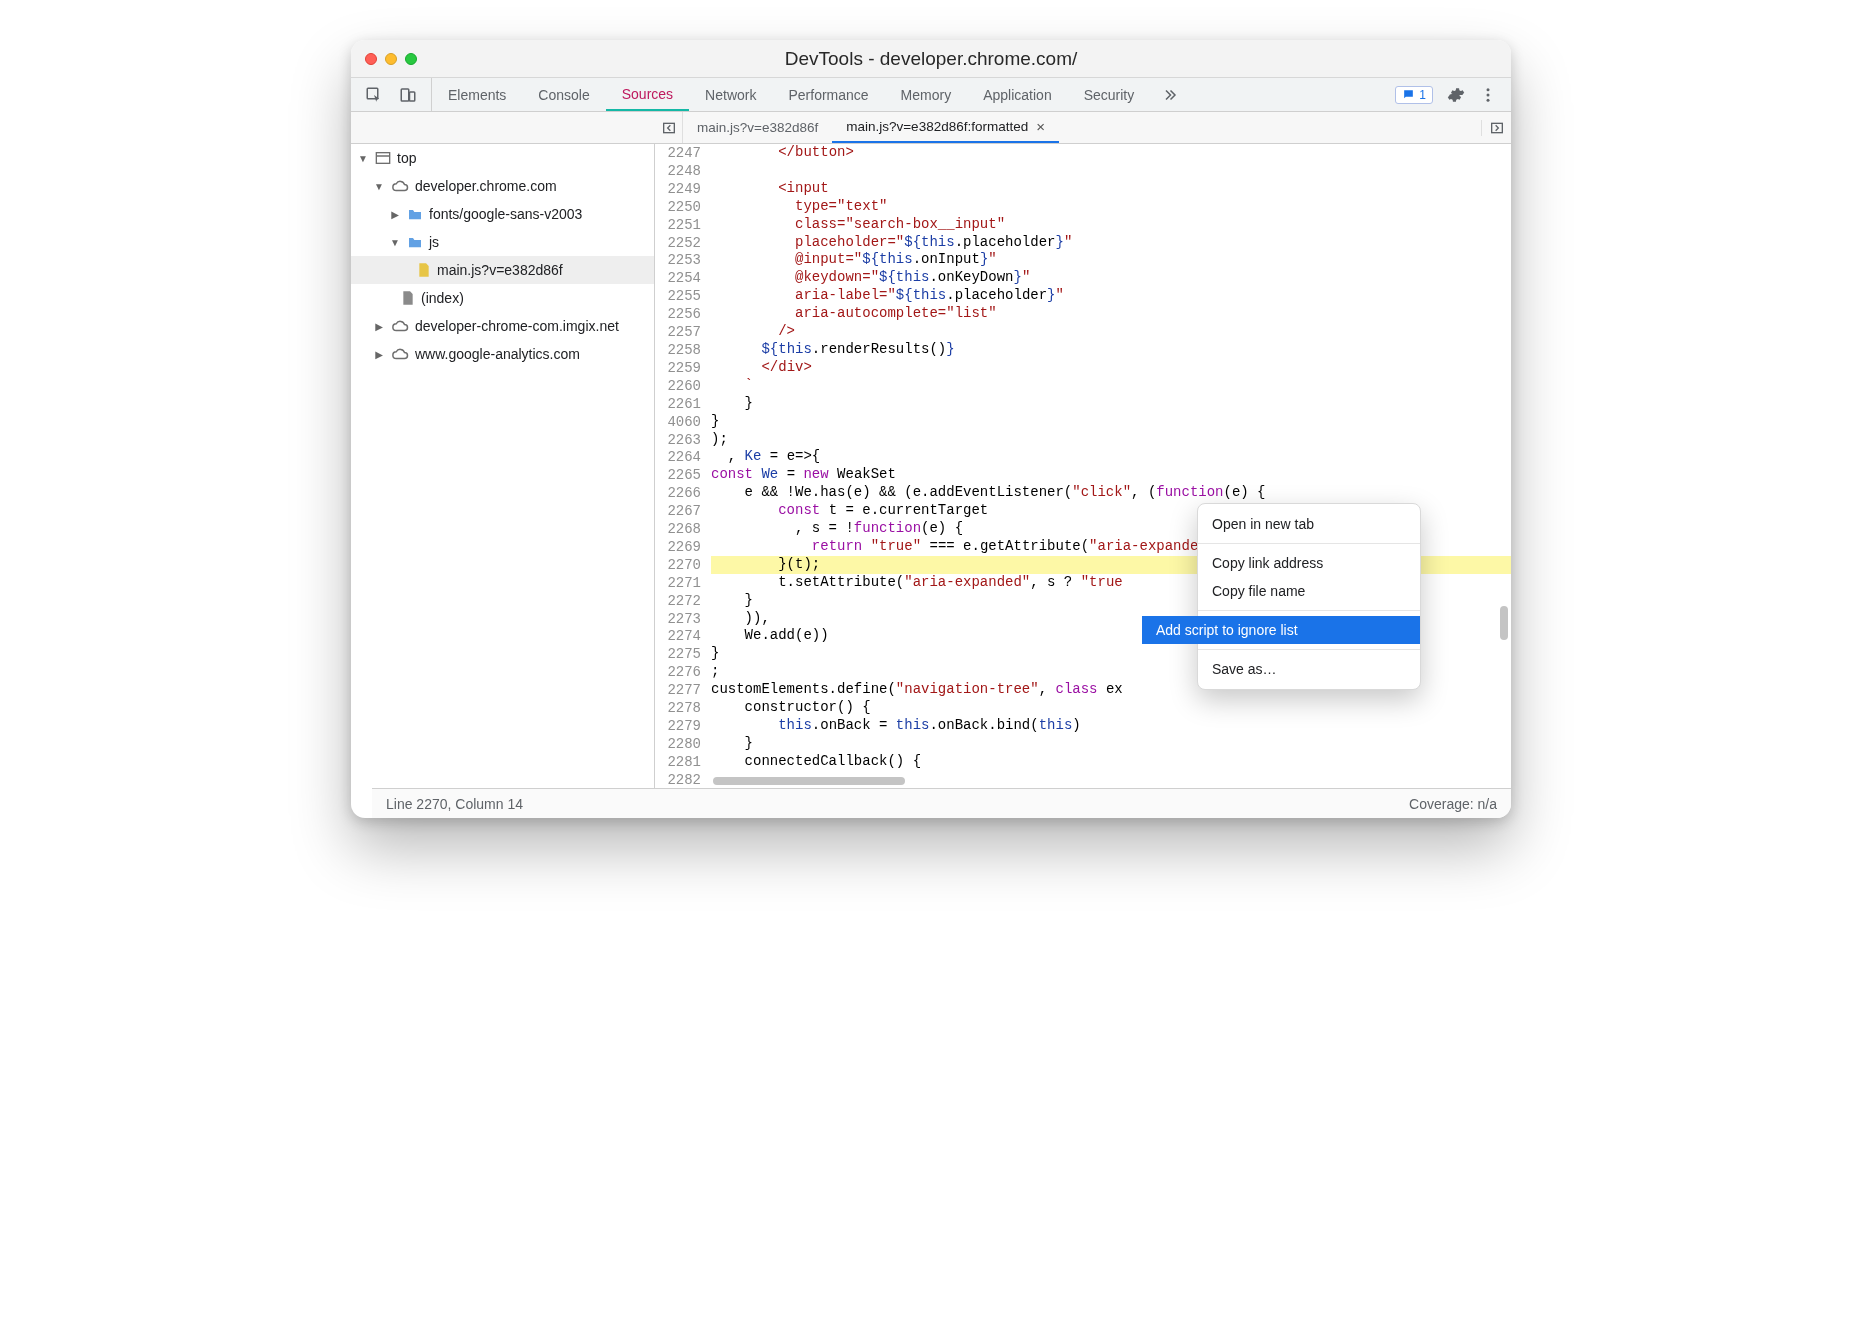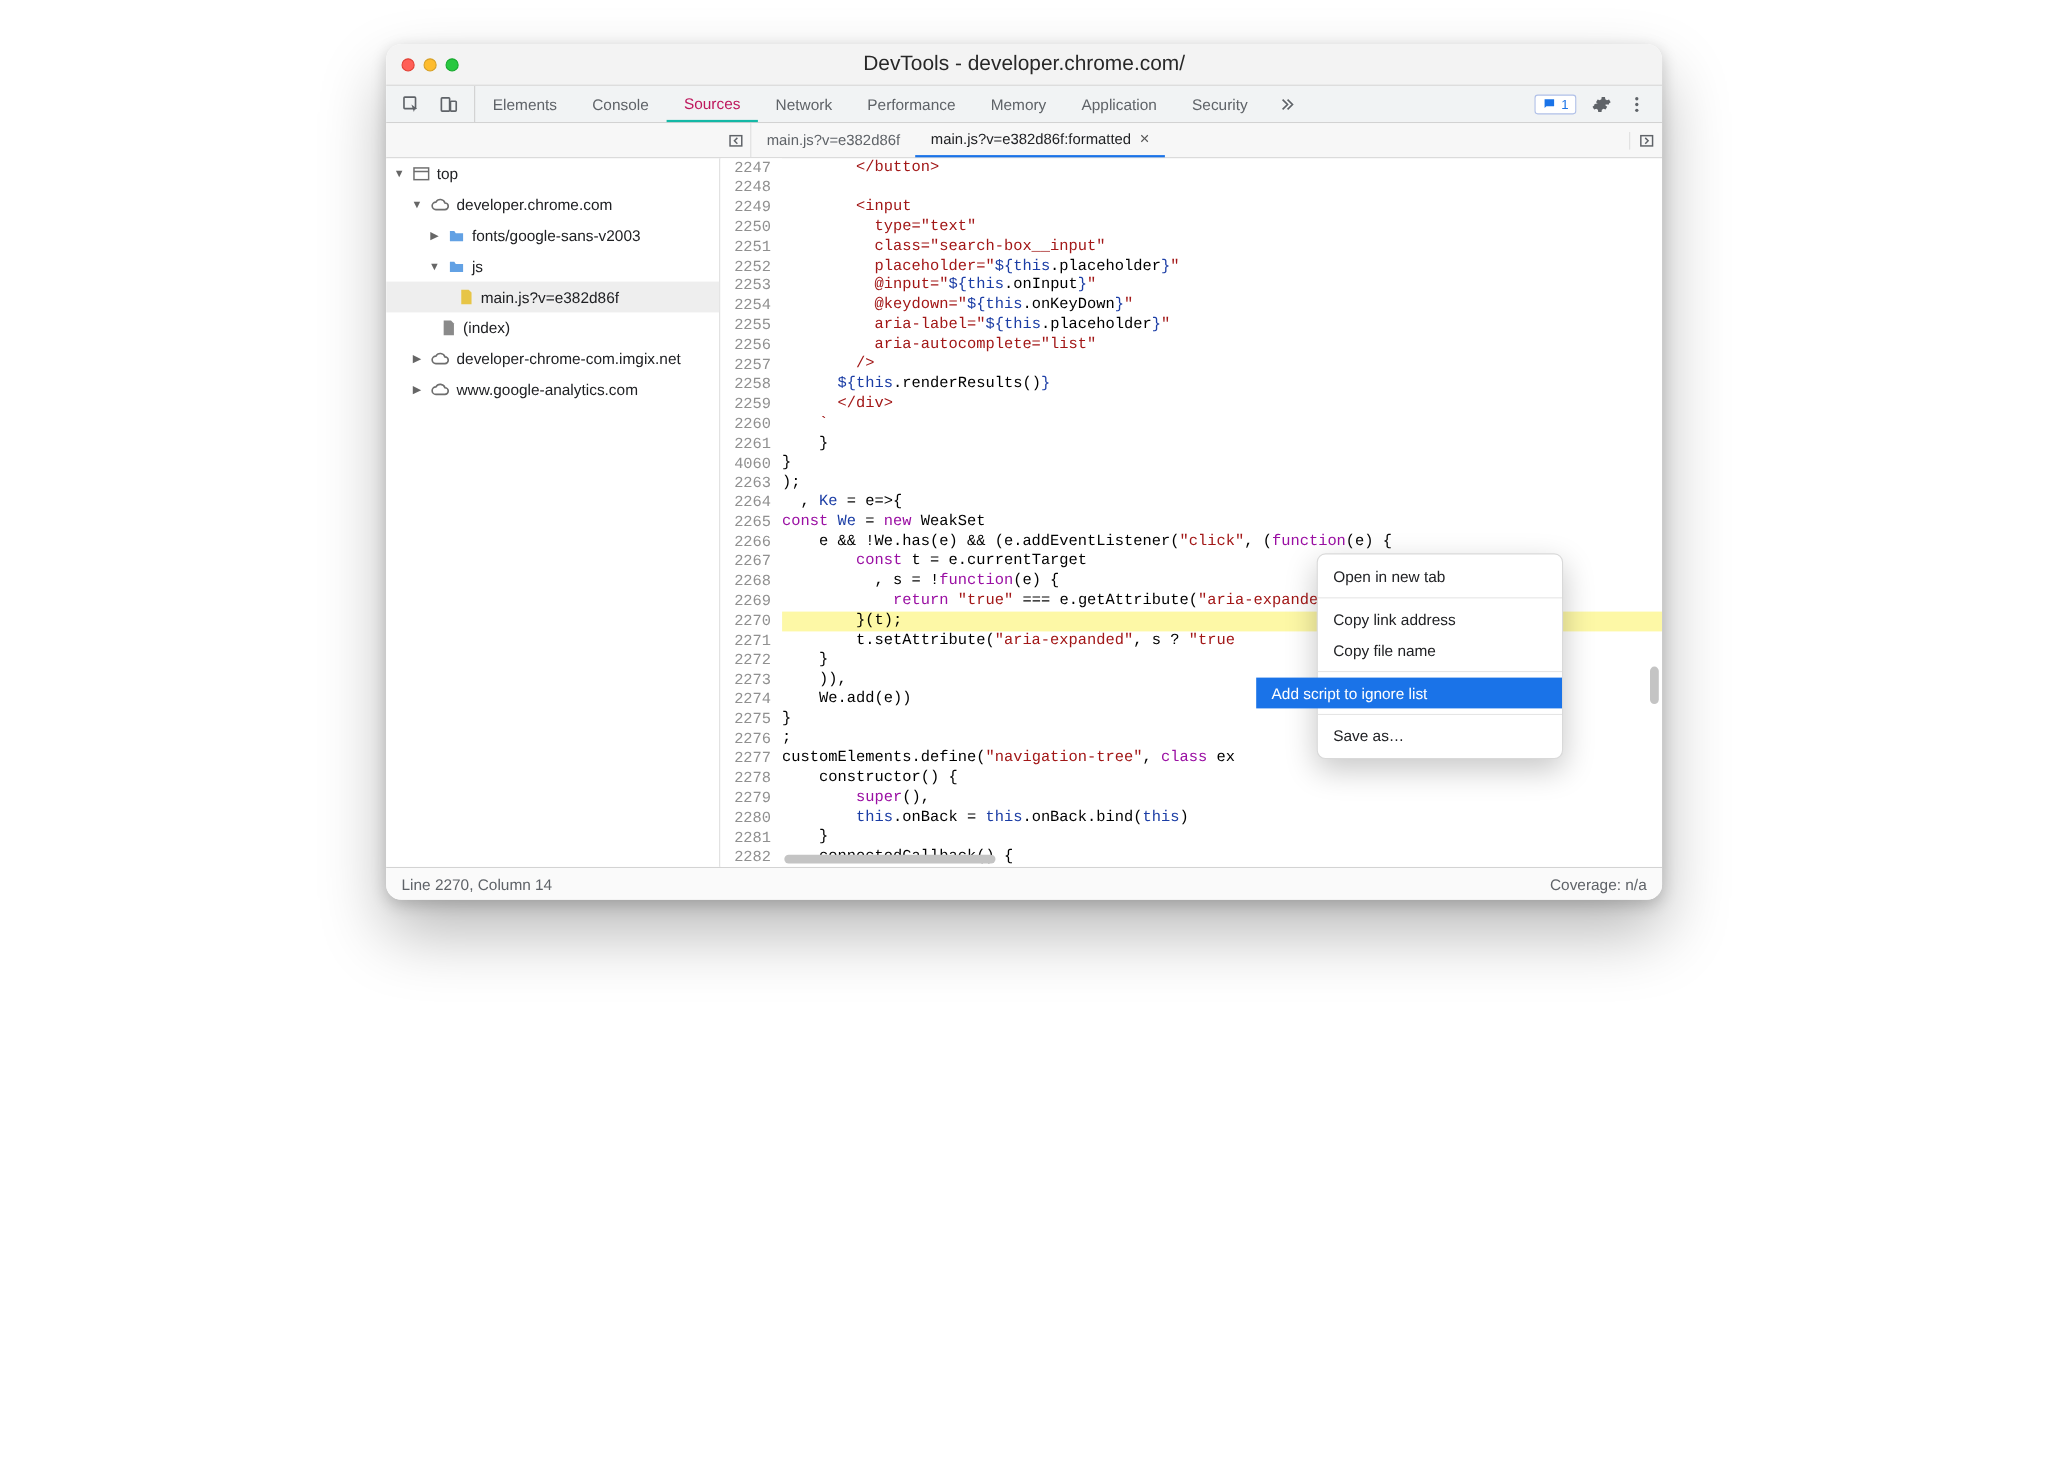--- a/index.html
+++ b/index.html
@@ -119,21 +119,21 @@
   .hscroll {
     position:absolute;bottom:3px;left:2px;width:192px;height:8px;border-radius:4px;background:#c4c4c4;
   }
   .vscroll{
     position:absolute;right:3px;top:462px;width:8px;height:34px;border-radius:4px;background:#c4c4c4;
   }
   
   .statusbar{
     height:30px;border-top:1px solid #cfcfcf;
     display:flex;align-items:center;justify-content:space-between;
-    padding:0 14px;font-size:14px;color:#5f6368;background:#fafafa;
+    padding:0 14px;font-size:14px;color:#5f6368;background:#fafafa;margin-left:21px;
   }
   
   .ctxmenu{
     position:absolute; right:90px; top:463px;
     width:224px;background:#fff;border:1px solid #d9d9d9;border-radius:8px;
     box-shadow:0 10px 28px rgba(0,0,0,0.22);
     padding:6px 0;font-size:14px;
   }
   .ctxmenu .mi{padding:6px 14px;}
   .ctxmenu .sep{height:1px;background:#e5e5e5;margin:5px 0;}
@@ -393,21 +393,20 @@
             <div class="line">            <span class="t-purple">return</span> <span class="t-red">"true"</span> === e.getAttribute(<span class="t-red">"aria-expanded"</span>)</div>
             <div class="line hl">        }(t);</div>
             <div class="line">        t.setAttribute(<span class="t-red">"aria-expanded"</span>, s ? <span class="t-red">"true</span></div>
             <div class="line">    }</div>
             <div class="line">    )),</div>
             <div class="line">    We.add(e))</div>
             <div class="line">}</div>
             <div class="line">;</div>
             <div class="line">customElements.define(<span class="t-red">"navigation-tree"</span>, <span class="t-purple">class</span> ex</div>
             <div class="line">    constructor() {</div>
-            <div class="line">        <span class="t-purple">super</span>(),</div>
             <div class="line">        <span class="t-this">this</span>.onBack = <span class="t-this">this</span>.onBack.bind(<span class="t-this">this</span>)</div>
             <div class="line">    }</div>
             <div class="line">    connectedCallback() {</div>
           </div>
         <div class="hscroll"></div>
       </div>
       <div class="vscroll"></div>
     </div>
   </div>
 

